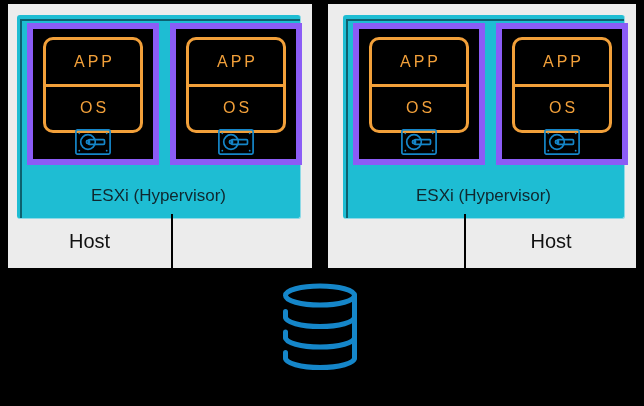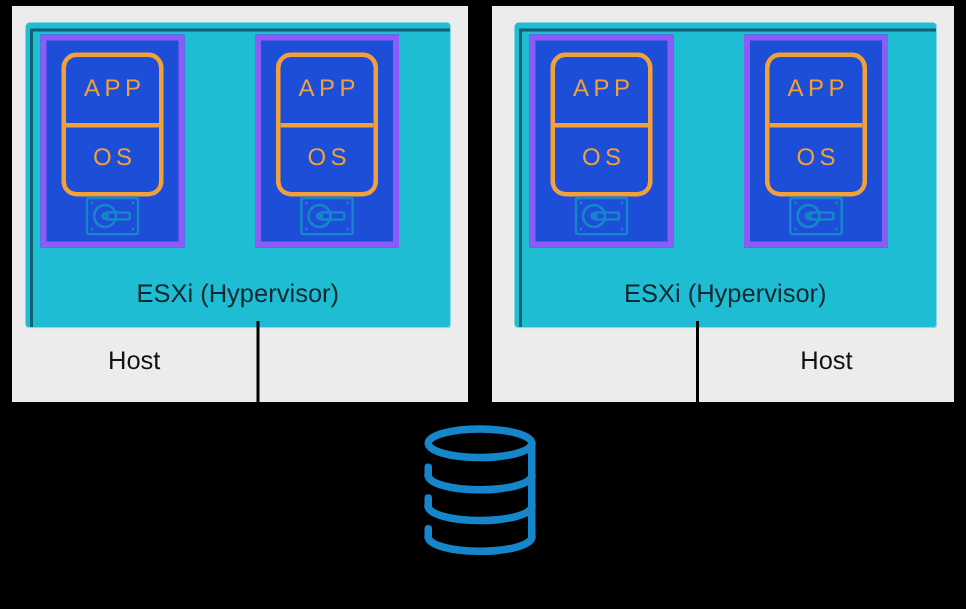--- a/index.html
+++ b/index.html
@@ -18,43 +18,43 @@
   }
   #host1 .esxi{left:9px;width:283px;}
   #host2 .esxi{left:15px;width:281px;}
   .esxi::before{
     content:"";position:absolute;top:4px;left:3px;right:0;bottom:0;
     border-top:2px solid rgba(0,20,30,0.55);
     border-left:2px solid rgba(0,20,30,0.55);
     pointer-events:none;
   }
   .vm{
-    position:absolute;top:8px;width:96px;height:142px;
-    background:#1d4ed8;border:4px solid #8b5cf6;box-sizing:border-box;
+    position:absolute;top:8px;width:132px;height:142px;
+    background:#000000;border:6px solid #8b5cf6;box-sizing:border-box;
   }
   .vm.v1{left:10px;}
   .vm.v2{left:153px;}
   .appos{
     position:absolute;left:10px;right:10px;top:8px;height:96px;
     border:3px solid #F2A03A;border-radius:10px;box-sizing:border-box;
     display:flex;flex-direction:column;
   }
   .appos .cell{
     flex:1;display:flex;align-items:center;justify-content:center;
     color:#F2A03A;font-size:16px;letter-spacing:3px;padding-left:3px;
   }
   .appos .divider{height:0;border-top:3px solid #F2A03A;}
   .disk{position:absolute;left:50%;transform:translateX(-50%);bottom:4px;}
   .esxi-label{
     position:absolute;left:0;right:0;bottom:12px;text-align:center;
     font-size:17px;color:#10272E;
   }
   .host-cell{
     position:absolute;top:210px;height:54px;display:flex;
-    align-items:center;justify-content:center;font-size:17px;color:#111;
+    align-items:center;justify-content:center;font-size:20px;color:#111;
   }
   #host1 .host-cell{left:0;width:163px;}
   #host2 .host-cell{left:138px;width:170px;}
   .vline{
     position:absolute;top:210px;height:54px;width:2px;background:#000;
   }
   #host1 .vline{left:163px;}
   #host2 .vline{left:136px;}
   .db{position:absolute;left:281px;top:283px;}
   .watermark{

